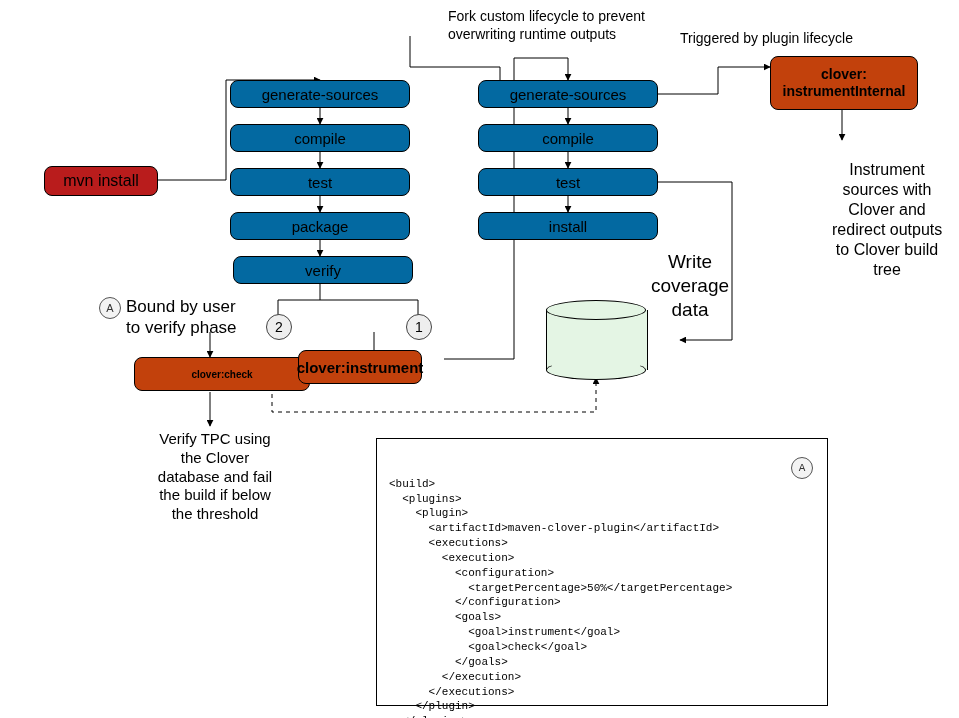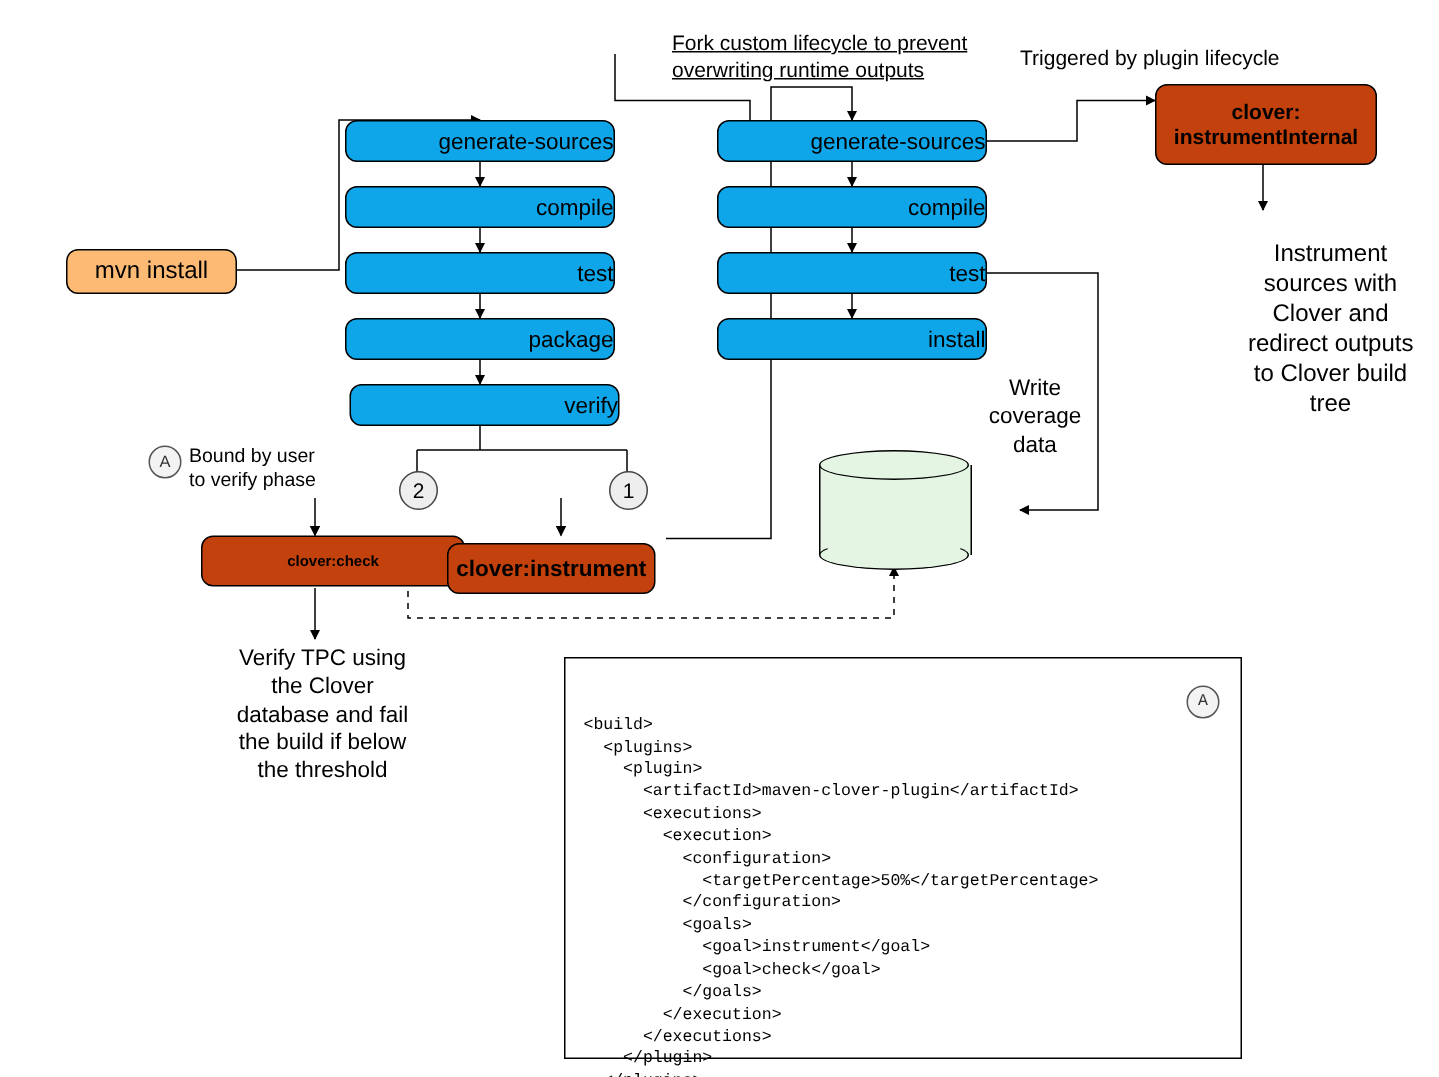--- a/index.html
+++ b/index.html
@@ -15,22 +15,22 @@
   .box {
     position: absolute;
     border: 1px solid #000;
     border-radius: 8px;
     text-align: center;
     display: flex;
     align-items: center;
     justify-content: center;
     box-sizing: border-box;
   }
-  .pink { background: #fdba74; }
-  .blue { background: #0ea5e9; justify-content: flex-end; }
+  .pink { background: #b91c1c; }
+  .blue { background: #0369a1; }
   .green { background: #c2410c; }
   .phase { width: 180px; height: 28px; font-size: 15px; }
   .label {
     position: absolute;
     font-size: 14px;
     line-height: 1.25;
     text-align: left;
   }
   .label-center { text-align: center; }
   .circ {
@@ -185,47 +185,47 @@
 <div class="box blue phase" style="left:478px; top:168px;">
     <span>test</span>
   </div>
 <div class="box blue phase" style="left:478px; top:212px;">
     <span>install</span>
   </div>
 
 <div class="box green" style="left:134px; top:357px; width:176px; height:34px; font-size:10px; font-weight:bold;">
   <span>clover:check</span>
 </div>
-<div class="box green" style="left:298px; top:362px; width:139px; height:34px; font-size:15px; font-weight:bold;">
+<div class="box green" style="left:298px; top:350px; width:124px; height:34px; font-size:15px; font-weight:bold;">
   <span>clover:instrument</span>
 </div>
 
 <div class="box green" style="left:770px; top:56px; width:148px; height:54px; font-size:14px; font-weight:bold; line-height:1.2; white-space:pre;">
   <span>clover:
 instrumentInternal</span>
 </div>
 
 <div class="cyl" style="left:546px; top:300px;">
   <div class="body"></div>
   <div class="bottom"></div>
   <div class="top"></div>
 </div>
 
-<div class="label" style="left:448px; top:20px; width:210px; white-space:pre;text-decoration:underline;">Fork custom lifecycle to prevent
+<div class="label" style="left:448px; top:8px; width:210px; white-space:pre;">Fork custom lifecycle to prevent
 overwriting runtime outputs</div>
 <div class="label" style="left:680px; top:30px; width:200px;">Triggered by plugin lifecycle</div>
-<div class="label" style="left:126px; top:296px; width:110px; font-size:13px; white-space:pre;">Bound by user
+<div class="label" style="left:126px; top:296px; width:110px; font-size:17px; white-space:pre;">Bound by user
 to verify phase</div>
 <div class="label label-center" style="left:832px; top:144px; width:110px; font-size:16px; white-space:pre;margin-top:16px;">Instrument
 sources with
 Clover and
 redirect outputs
 to Clover build
 tree</div>
-<div class="label label-center" style="left:650px; top:250px; width:80px; font-size:15px; white-space:pre;">Write
+<div class="label label-center" style="left:650px; top:250px; width:80px; font-size:19px; white-space:pre;">Write
 coverage
 data</div>
 <div class="label label-center" style="left:150px; top:430px; width:130px; font-size:15px; white-space:pre;">Verify TPC using
 the Clover
 database and fail
 the build if below
 the threshold</div>
 <div class="label" style="left:304px; top:718px; font-size:16px;">pom.xml</div>
 
 <div class="circ" style="left:99px; top:297px;">

